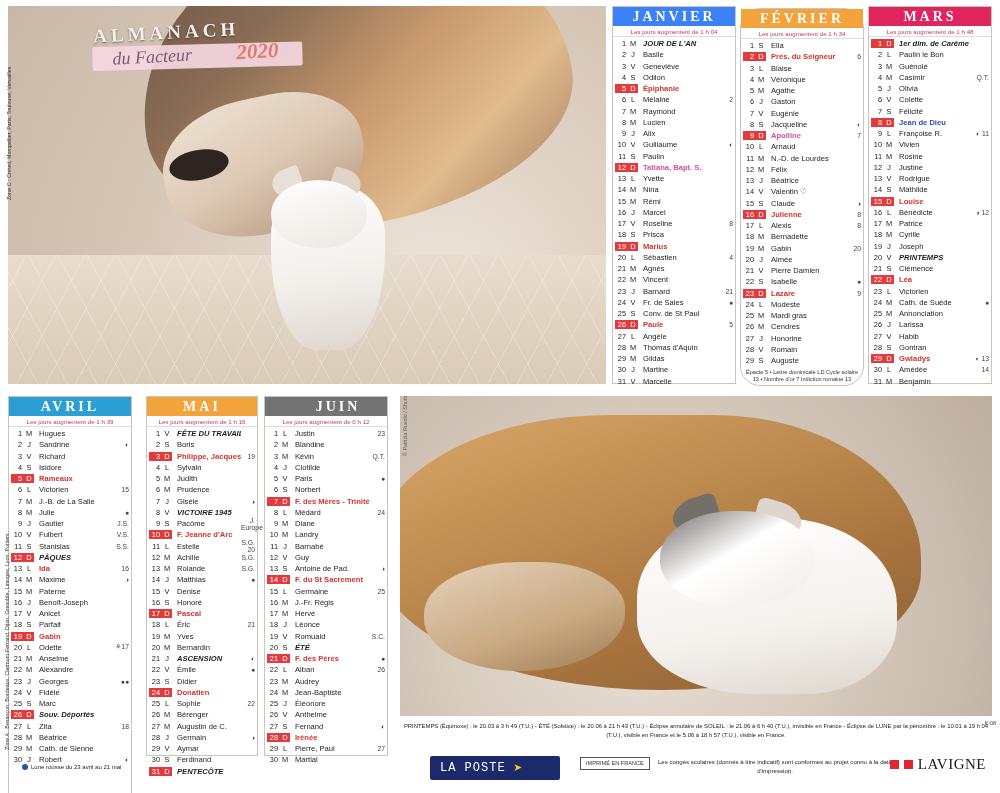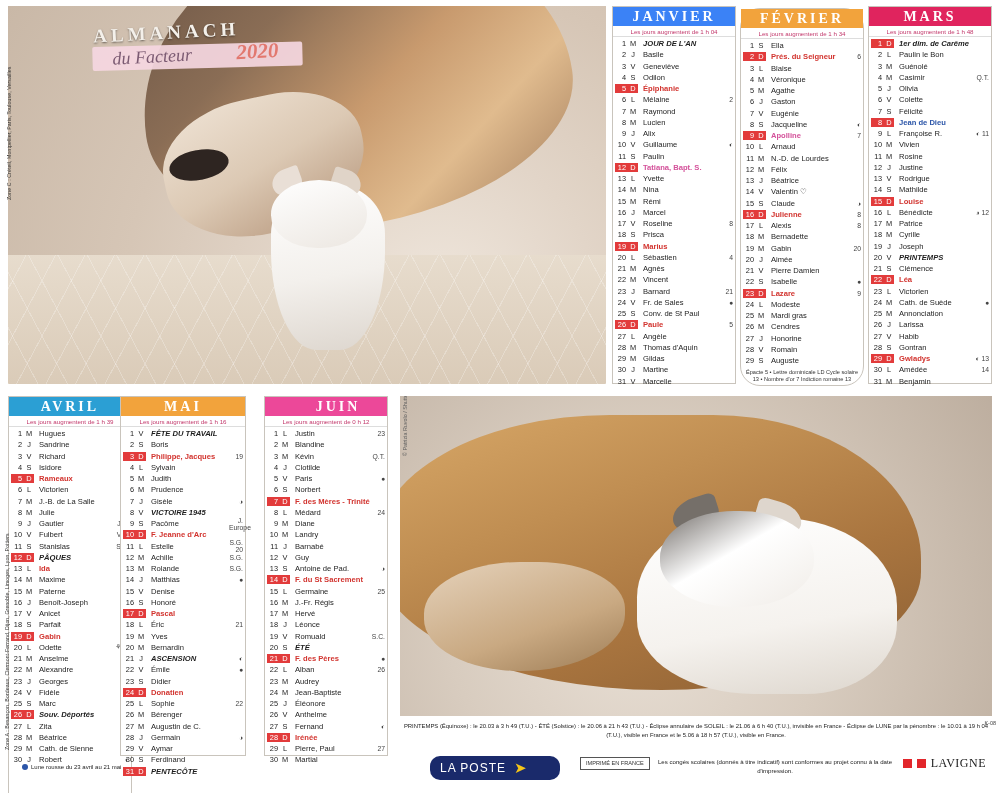--- a/index.html
+++ b/index.html
@@ -171,36 +171,36 @@
 
   .astro {
     position:absolute; left:400px; top:330px; width:592px; height:30px;
     font-size:5.9px; color:#222; line-height:8.6px; text-align:center; padding-top:2px;
   }
   .footer {
     position:absolute; left:400px; top:360px; width:592px; height:40px;
   }
   .laposte {
     position:absolute; left:30px; top:6px; width:130px; height:24px;
-    background:#1a2a6b; border-radius:10px; color:#fff;
-    font-family:Liberation Sans, sans-serif; font-size:12px; letter-spacing:1px;
+    background:#1a2a6b; border-radius:2px; color:#fff;
+    font-family:Liberation Mono, monospace; font-size:12px; letter-spacing:1px;
     display:flex; align-items:center; padding-left:10px;
   }
   .laposte .bird { margin-left:8px; color:#f5c518; font-size:15px; }
   .imprime {
     position:absolute; left:180px; top:7px; font-size:5.6px; color:#333;
     border:1px solid #555; padding:2px 5px; line-height:7px; text-align:center;
   }
   .conges { position:absolute; left:250px; top:8px; width:250px; font-size:6.1px; color:#222;
     text-align:center; line-height:8.6px; }
   .lavigne {
     position:absolute; right:6px; top:6px; display:flex; align-items:center; gap:5px;
   }
   .lav-sq { width:9px; height:9px; background:#e2262b; }
-  .lav-txt { font-family:"Liberation Serif", serif; font-size:12px; color:#1a1a1a; letter-spacing:.5px; }
+  .lav-txt { font-family:"Liberation Serif", serif; font-size:15px; color:#1a1a1a; letter-spacing:.5px; }
   .kcode { position:absolute; right:4px; top:330px; font-size:5.5px; color:#444; }
   .lune-note {
     position:absolute; left:22px; top:374px; font-size:6px; color:#222;
   }
   .lune-dot { display:inline-block; width:6px; height:6px; border-radius:50%;
     background:#2b55a8; margin-right:3px; vertical-align:middle; }
 </style>
 </head>
 <body>
 
@@ -1228,21 +1228,21 @@
             <div class="numbox">
               <span class="num">30</span>
               <span class="dow">J</span>
             </div>
             <span class="nm">Robert</span>
             <span class="rt">◐</span>
           </div>
         </div>
     </div>
 
-    <div class="month" style="left:120px; top:6px; width:126px; height:360px;">
+    <div class="month" style="left:146px; top:6px; width:112px; height:360px;">
       <div class="m-head" style="background: rgb(242, 163, 60);">MAI</div>
       <div class="m-sub">Les jours augmentent de 1 h 16</div>
       <div class="days">
           <div class="drow hl-caps">
             <div class="numbox">
               <span class="num">1</span>
               <span class="dow">V</span>
             </div>
             <span class="nm">FÊTE DU TRAVAIL</span>
             <span class="rt"></span>
@@ -1484,21 +1484,21 @@
               <span class="num">31</span>
               <span class="dow">D</span>
             </div>
             <span class="nm">PENTECÔTE</span>
             <span class="rt"></span>
           </div>
         </div>
     </div>
 
     <div class="month" style="left:264px; top:6px; width:124px; height:360px;">
-      <div class="m-head" style="background: #ec4899; padding-left: 24px;">JUIN</div>
+      <div class="m-head" style="background: #737373; padding-left: 24px;">JUIN</div>
       <div class="m-sub">Les jours augmentent de 0 h 12</div>
       <div class="days">
           <div class="drow">
             <div class="numbox">
               <span class="num">1</span>
               <span class="dow">L</span>
             </div>
             <span class="nm">Justin</span>
             <span class="rt">23</span>
           </div>

